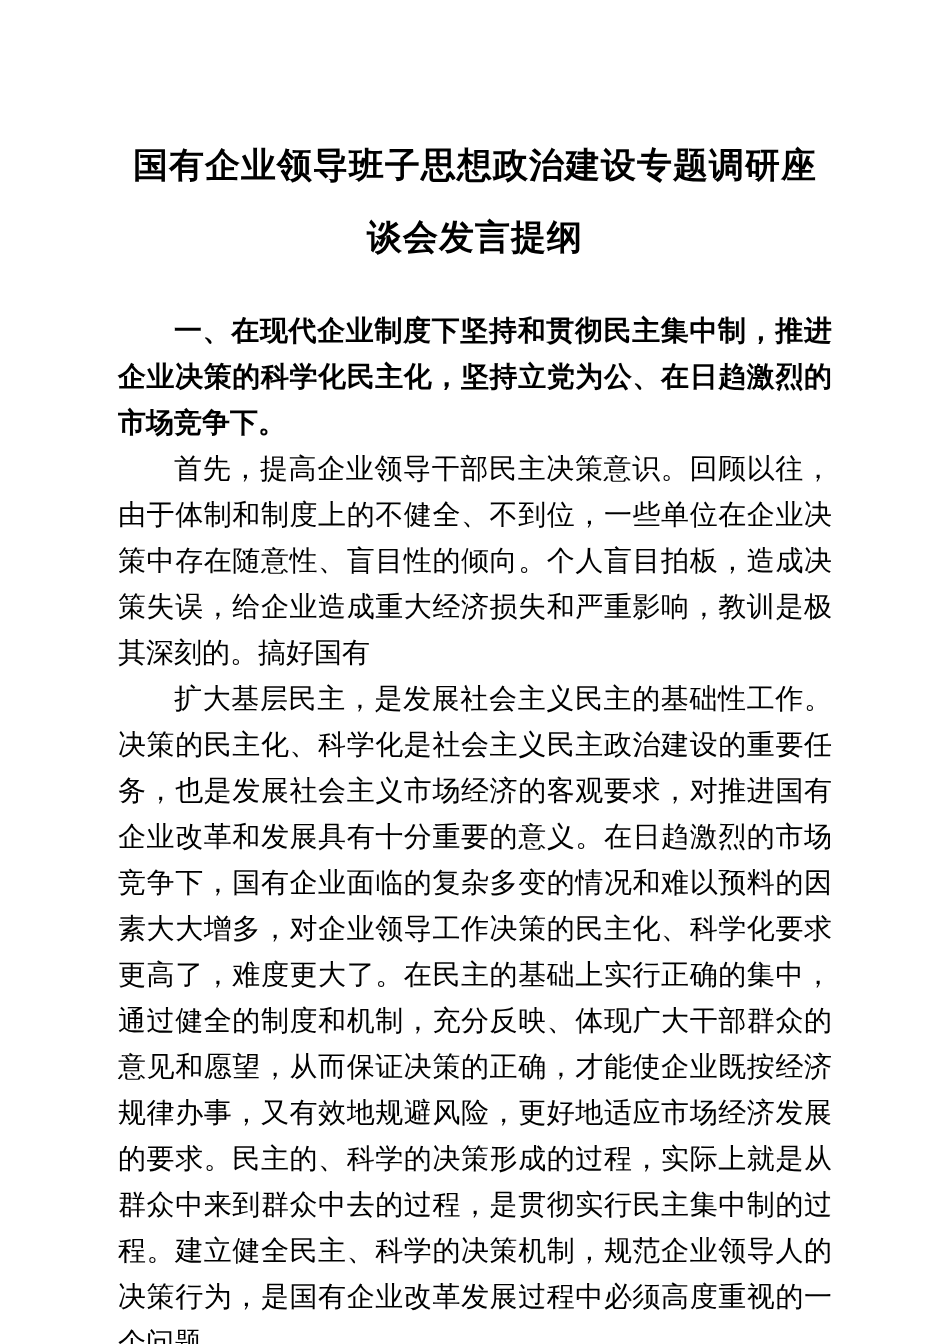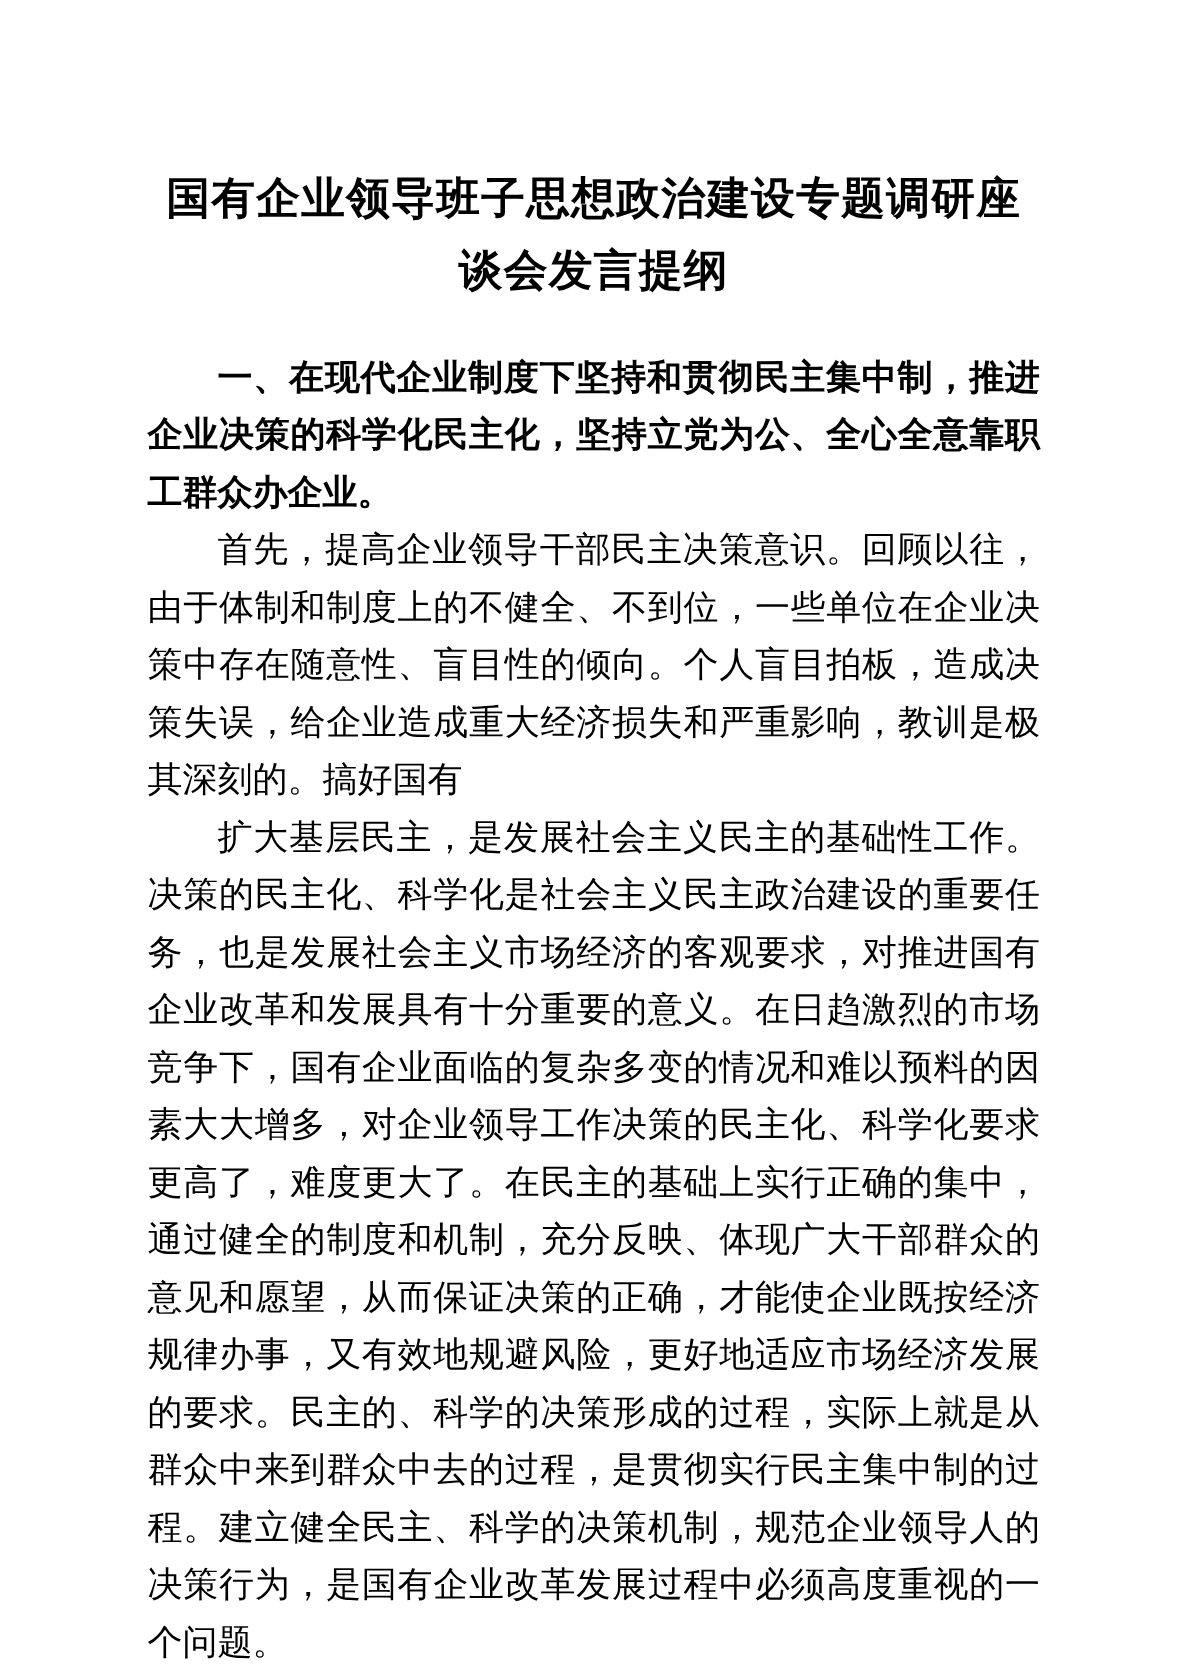--- a/index.html
+++ b/index.html
@@ -22,21 +22,21 @@
       color: #000000;
       font-family: "Liberation Serif", serif;
     }
 
     
     .doc-title {
       margin: 0 0 34px 0;
       font-family: "Liberation Serif", serif;
       font-weight: 700;
       font-size: 35px;
-      line-height: 58px;
+      line-height: 72px;
       text-align: center;
       letter-spacing: 1px;
     }
 
     
     .para {
       margin: 0;
       font-size: 28px;
       line-height: 46px;
       text-align: justify;
@@ -53,19 +53,19 @@
       font-weight: 400;
     }
   </style>
 </head>
 <body>
 
 <div class="page">
 
   <h1 class="doc-title">国有企业领导班子思想政治建设专题调研座谈会发言提纲</h1>
 
-  <p class="para heading">一、在现代企业制度下坚持和贯彻民主集中制，推进企业决策的科学化民主化，坚持立党为公、全心全意靠职工群众办企业。</p>
+  <p class="para heading">一、在现代企业制度下坚持和贯彻民主集中制，推进企业决策的科学化民主化，坚持立党为公、在日趋激烈的市场竞争下。</p>
 
   <p class="para body">首先，提高企业领导干部民主决策意识。回顾以往，由于体制和制度上的不健全、不到位，一些单位在企业决策中存在随意性、盲目性的倾向。个人盲目拍板，造成决策失误，给企业造成重大经济损失和严重影响，教训是极其深刻的。搞好国有</p>
 
   <p class="para body">扩大基层民主，是发展社会主义民主的基础性工作。决策的民主化、科学化是社会主义民主政治建设的重要任务，也是发展社会主义市场经济的客观要求，对推进国有企业改革和发展具有十分重要的意义。在日趋激烈的市场竞争下，国有企业面临的复杂多变的情况和难以预料的因素大大增多，对企业领导工作决策的民主化、科学化要求更高了，难度更大了。在民主的基础上实行正确的集中，通过健全的制度和机制，充分反映、体现广大干部群众的意见和愿望，从而保证决策的正确，才能使企业既按经济规律办事，又有效地规避风险，更好地适应市场经济发展的要求。民主的、科学的决策形成的过程，实际上就是从群众中来到群众中去的过程，是贯彻实行民主集中制的过程。建立健全民主、科学的决策机制，规范企业领导人的决策行为，是国有企业改革发展过程中必须高度重视的一个问题。</p>
 
 </div>
 
 </body></html>

